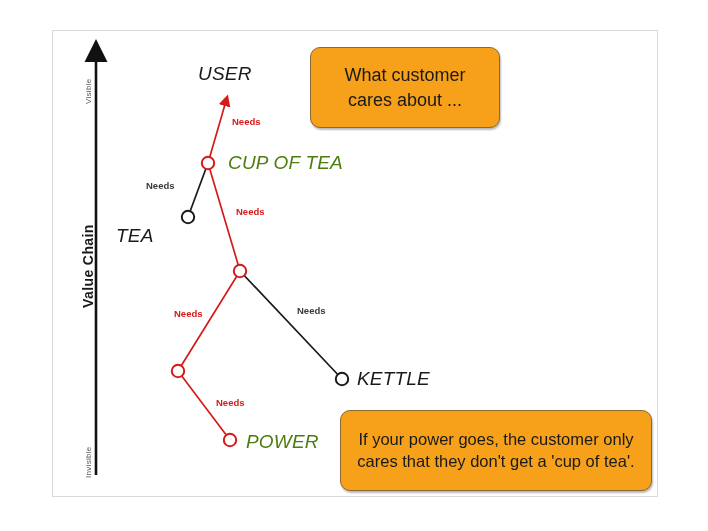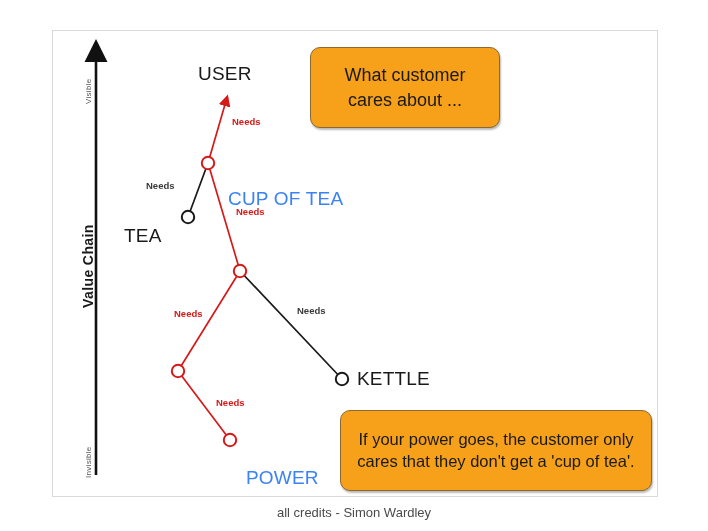--- a/index.html
+++ b/index.html
@@ -74,23 +74,24 @@
     color: #1a1a1a;
     letter-spacing: 0.4px;
   }
 
   
   .node-label {
     position: absolute;
     font-size: 19px;
     white-space: nowrap;
     letter-spacing: 0.2px;
+    font-style: italic;
   }
   .node-label.black { color: #1a1a1a; }
-  .node-label.red   { color: #3b82f6; margin-top: 36px; }
+  .node-label.red   { color: #4d7c0f; }
 
   
   .edge-label {
     position: absolute;
     font-size: 9.5px;
     font-weight: bold;
     white-space: nowrap;
   }
   .edge-label.black { color: #3a3a3a; }
   .edge-label.red   { color: #d61a1a; }
@@ -187,21 +188,21 @@
   <div class="axis-label" id="axis-visible">Visible</div>
 
   <div class="axis-label" id="axis-value-chain">Value Chain</div>
 
   <div class="axis-label" id="axis-invisible">Invisible</div>
 
   <div class="node-label black" style="left:198px; top:63px;">USER</div>
 
   <div class="node-label red" style="left:228px; top:152px;">CUP OF TEA</div>
 
-  <div class="node-label black" style="left:124px; top:225px;">TEA</div>
+  <div class="node-label black" style="left:116px; top:225px;">TEA</div>
 
 
   <div class="node-label black" style="left:357px; top:368px;">KETTLE</div>
 
 
   <div class="node-label red" style="left:246px; top:431px;text-align:right;">POWER</div>
 
   <div class="edge-label red" style="left:232px; top:116px;">Needs</div>
 
   <div class="edge-label black" style="left:146px; top:180px;">Needs</div>
@@ -211,15 +212,14 @@
   <div class="edge-label black" style="left:297px; top:305px;">Needs</div>
 
   <div class="edge-label red" style="left:174px; top:308px;">Needs</div>
 
   <div class="edge-label red" style="left:216px; top:397px;">Needs</div>
 
   <div class="callout" id="callout-bottom">If your power goes, the customer only cares that they don't get a 'cup of tea'.</div>
 
   <div class="callout" id="callout-top">What customer cares about ...</div>
 
-  <div id="credit-caption">all credits - Simon Wardley</div>
 
 </div>
 
 </body></html>

